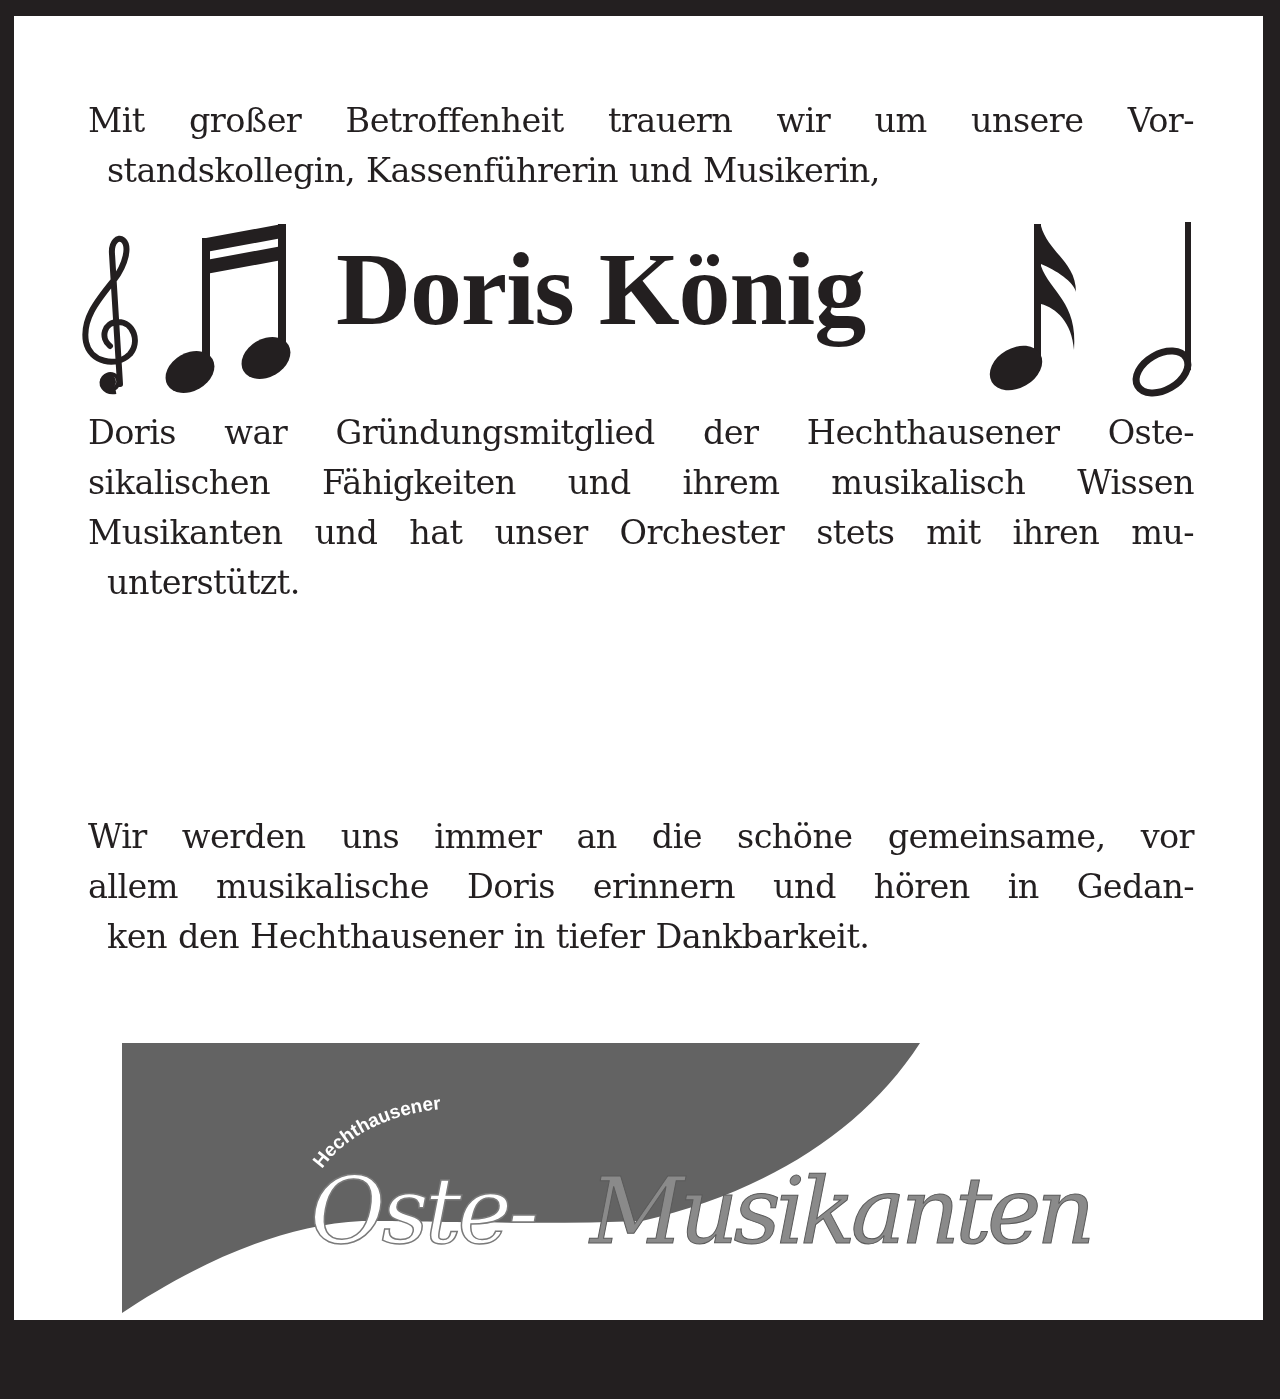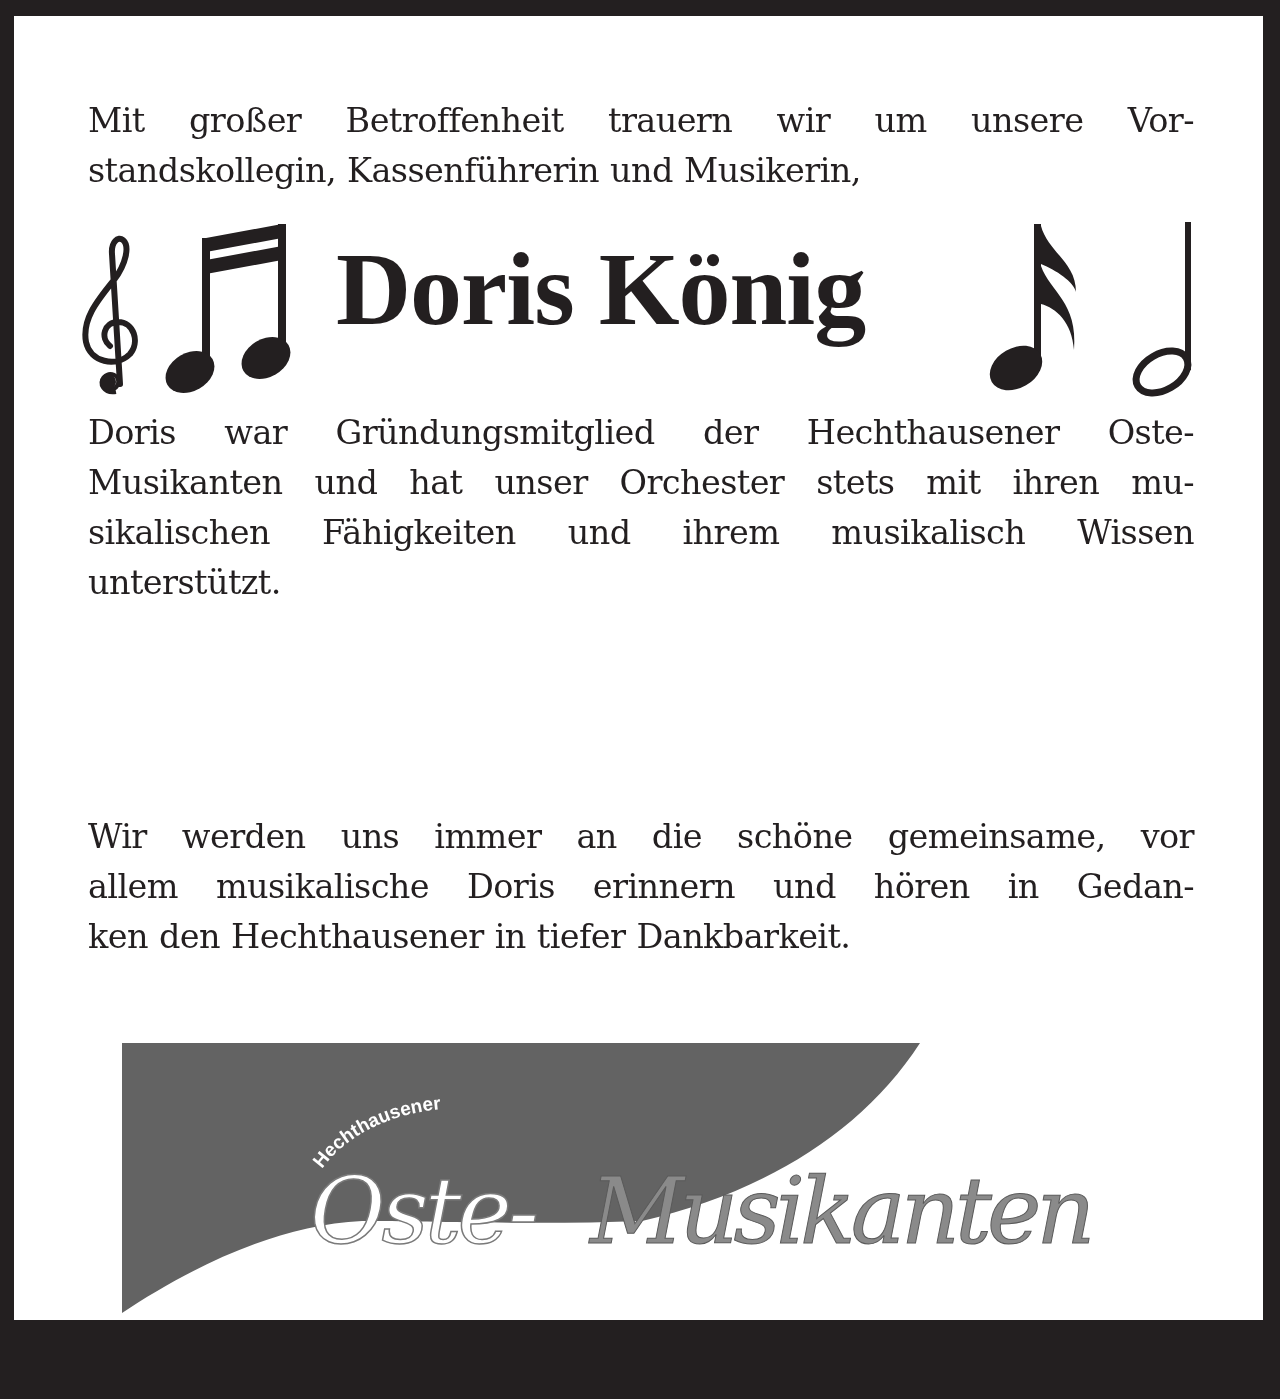--- a/index.html
+++ b/index.html
@@ -23,21 +23,21 @@
     color: #231f20;
     font-family: "DejaVu Serif", serif;
     font-size: 33.5px;
     line-height: 50px;
     text-align: justify;
     letter-spacing: -0.6px;
     word-spacing: 1px;
     hyphens: manual;
   }
   .para .ln { display: block; text-align: justify; text-align-last: justify; white-space: nowrap; }
-  .para .ln.last { text-align-last: left; }
+  .para .ln.last { text-align-last: left; margin-left: 19px; }
   .p-intro { top: 80px; }
   .p-one { top: 392px; }
   .p-two { top: 626px; }
   .p-three { top: 796px; }
 
   .name-row {
     position: absolute;
     left: 0; top: 192px;
     width: 1249px; height: 190px;
   }
@@ -108,22 +108,22 @@
     <span class="icon" style="left:1110px; top:12px;">
       <svg width="80" height="180" viewBox="0 0 80 180">
         <rect x="61" y="2" width="6" height="148" fill="#231f20"></rect>
         <ellipse cx="38" cy="152" rx="28" ry="18" transform="rotate(-30 38 152)" fill="none" stroke="#231f20" stroke-width="7"></ellipse>
       </svg>
     </span>
   </div>
 
   <div class="para p-one">
     <span class="ln">Doris war Gründungsmitglied der Hechthausener Oste-</span>
+    <span class="ln">sikalischen Fähigkeiten und ihrem musikalisch Wissen</span>
     <span class="ln">Musikanten und hat unser Orchester stets mit ihren mu-</span>
-    <span class="ln">sikalischen Fähigkeiten und ihrem musikalisch Wissen</span>
     <span class="ln last">unterstützt.</span>
   </div>
 
 
   <div class="para p-three">
     <span class="ln">Wir werden uns immer an die schöne gemeinsame, vor</span>
     <span class="ln">allem musikalische Doris erinnern und hören in Gedan-</span>
     <span class="ln last">ken den Hechthausener in tiefer Dankbarkeit.</span>
   </div>
 

